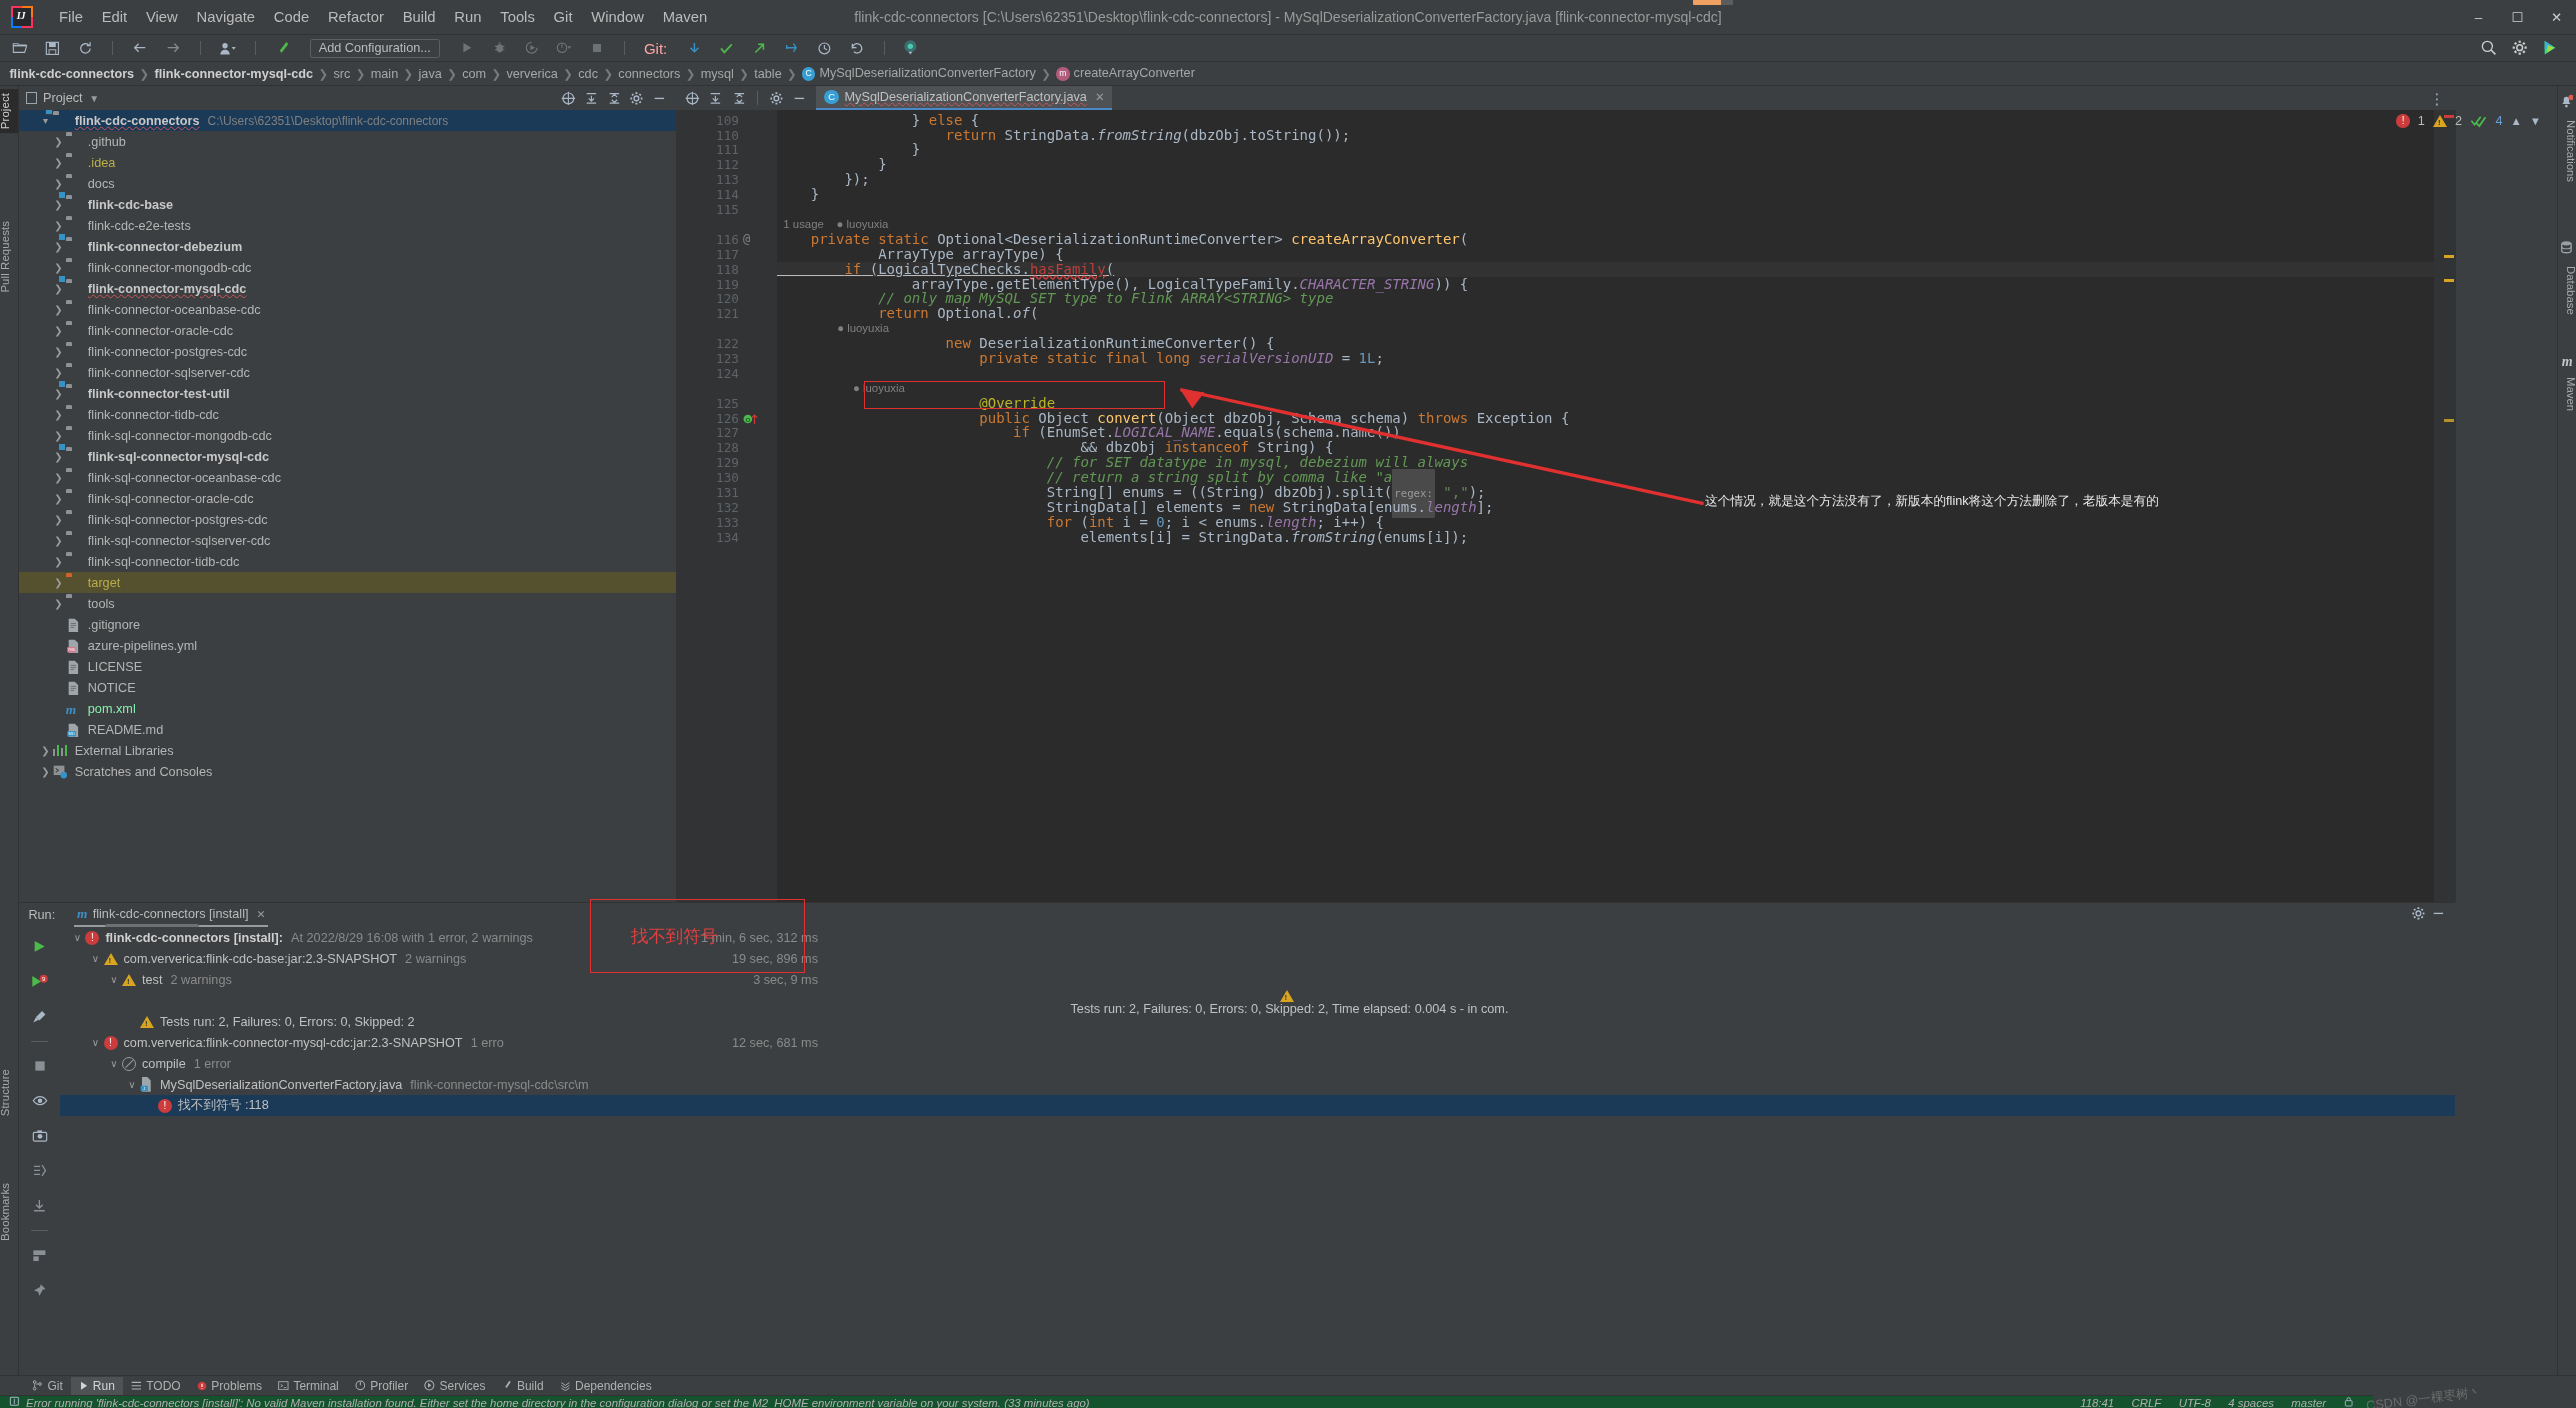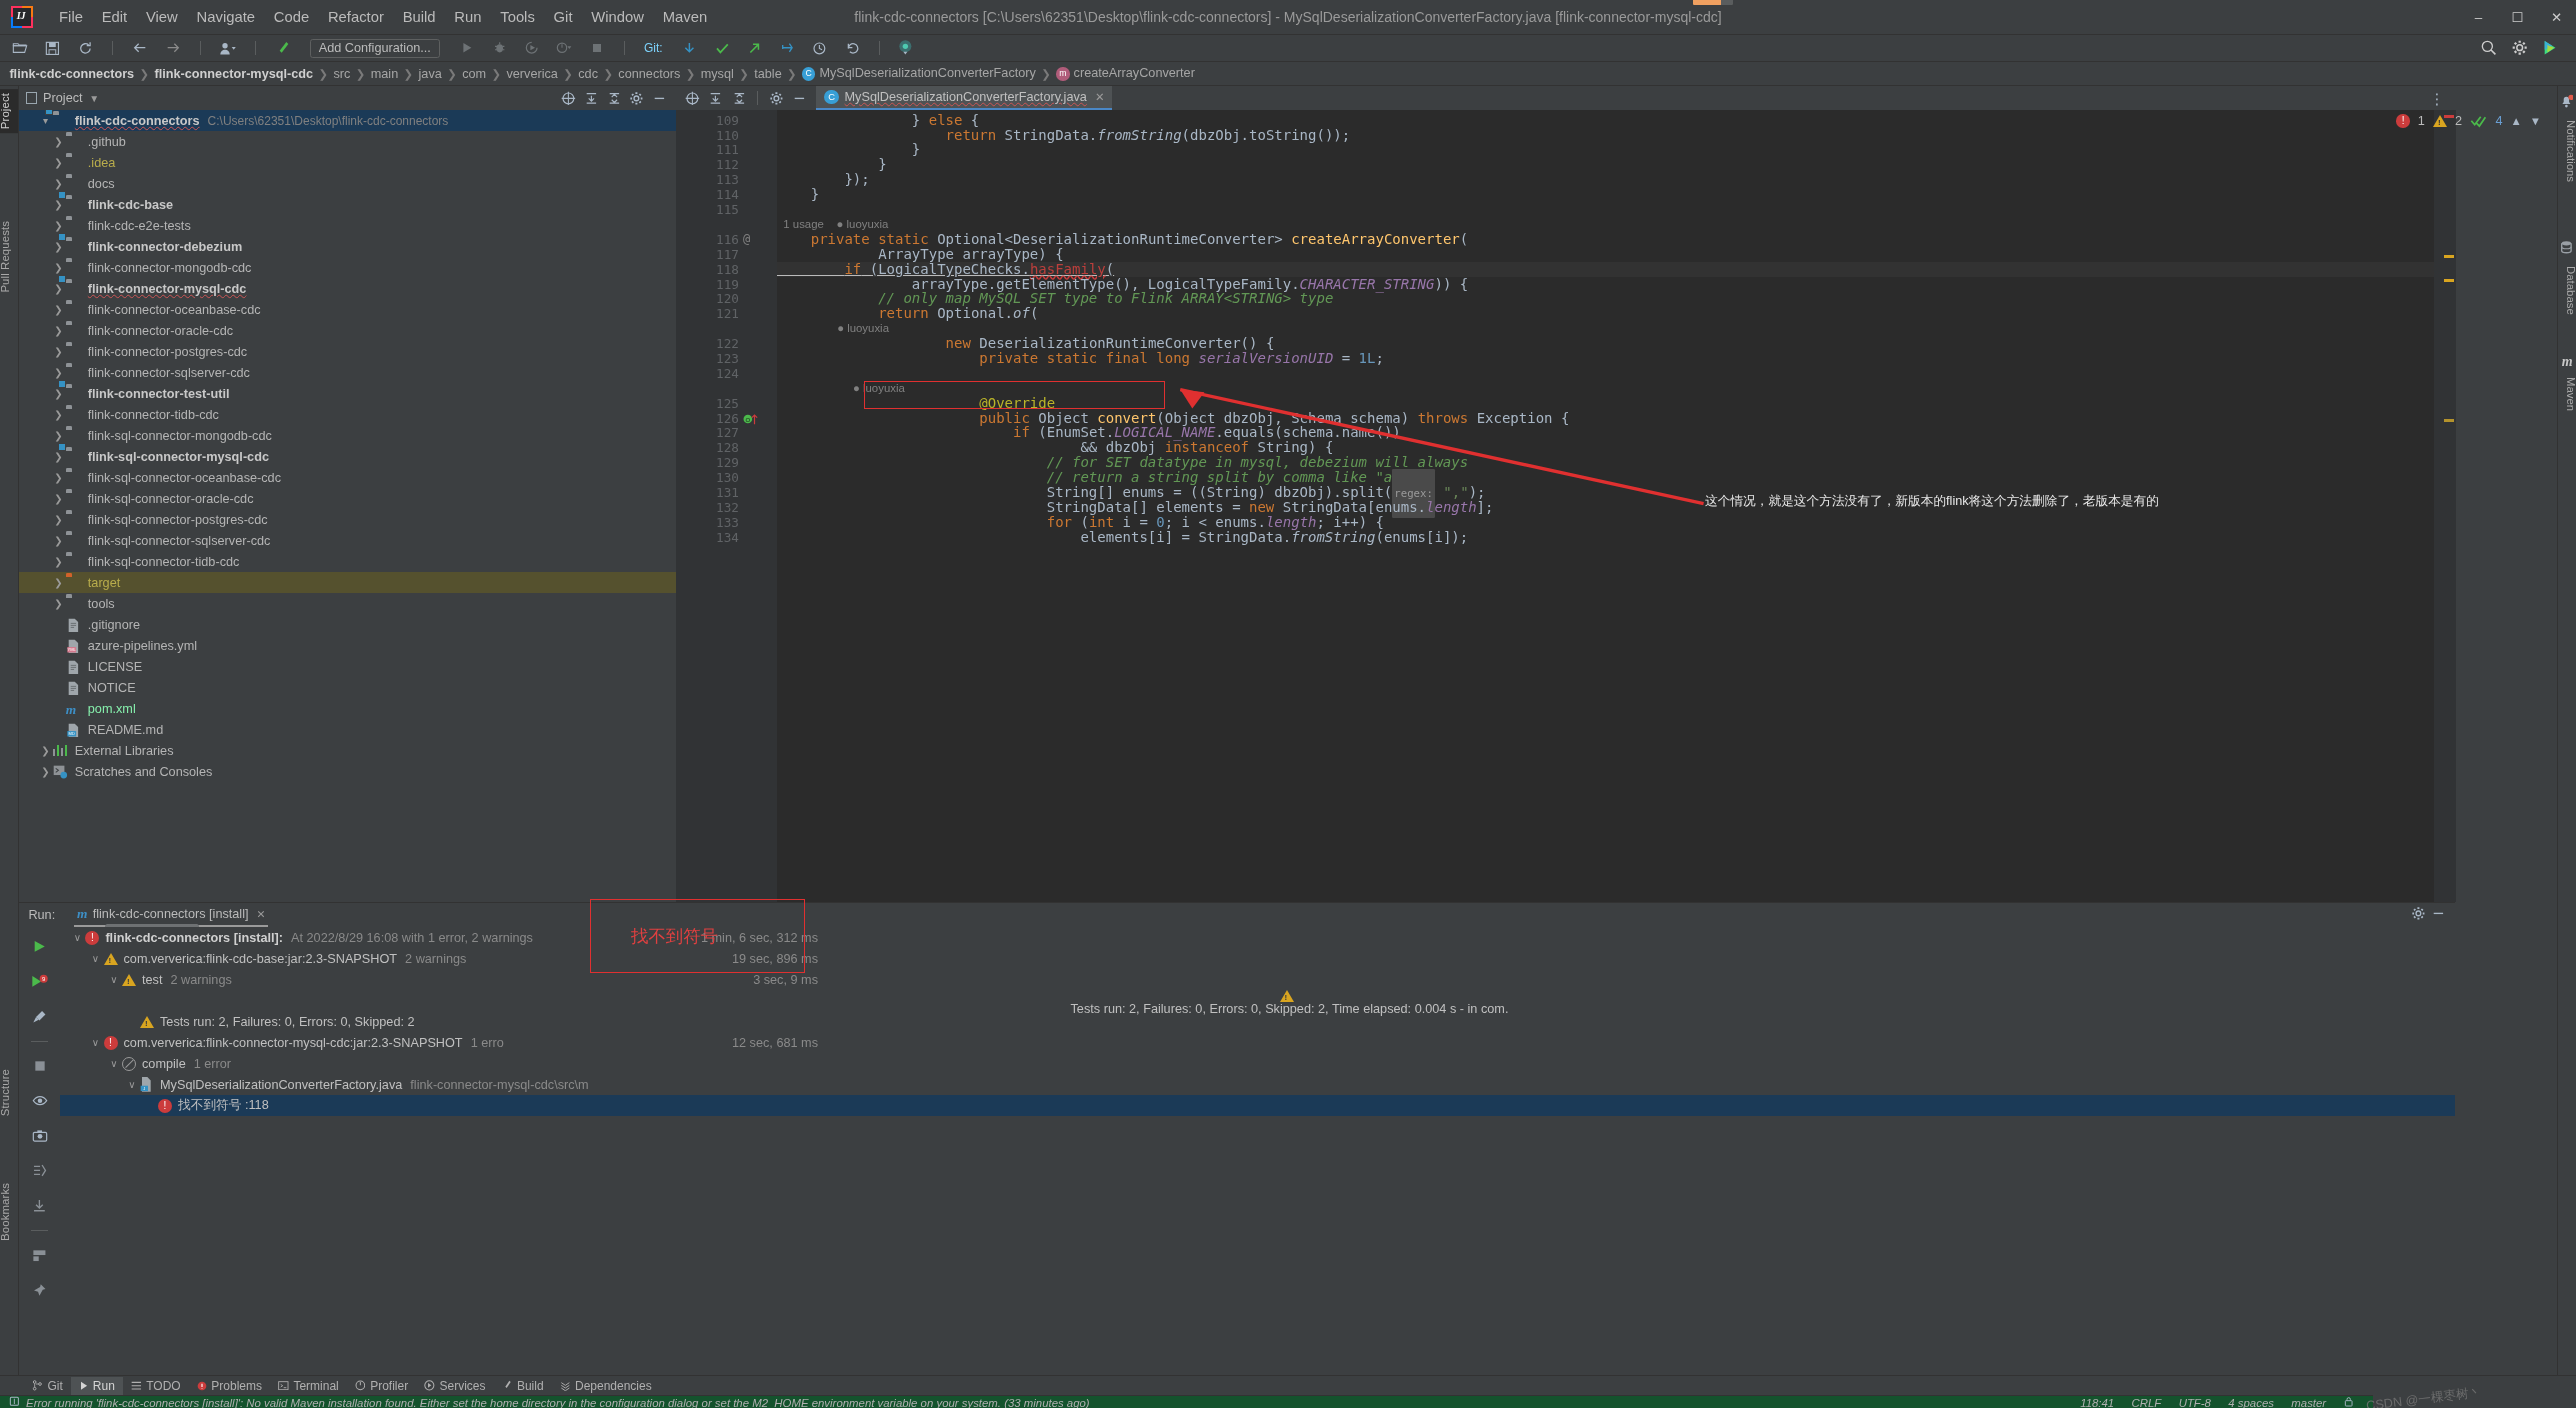--- a/index.html
+++ b/index.html
@@ -52,21 +52,21 @@
     border-bottom:0.7px solid #323232; padding-left:9.4px; gap:11px;
   }
   .tb-ic { width:21.5px; height:20px; display:flex; align-items:center; justify-content:center;
      color:#a9b7c6; font-size:12.7px; }
   .tb-ic svg { display:block; }
   .tb-sep { width:0.7px; height:14.8px; background:#5a5d5e; margin:0 5.4px; }
   .run-config {
     border:0.7px solid #5e6060; border-radius:2.7px; height:19px; line-height:17.4px;
     padding:0 8px; font-size:12.7px; color:#bbbbbb; margin:0 5.4px;
   }
-  .git-label { font-size:12px; color:#7dd3fc; margin:0 5.4px 0 2.7px; }
+  .git-label { font-size:15px; color:#fca5a5; margin:0 5.4px 0 2.7px; }
 
   
   .breadcrumb {
     position:absolute; left:0; top:62px; width:2576px; height:24px;
     background:#3c3f41; display:flex; align-items:center; padding-left:9.4px;
     font-size:12.7px; border-bottom:0.7px solid #323232;
   }
   .bc-item { color:#a6a6a6; }
   .bc-item.bold { font-weight:bold; color:#cfcfcf; }
   .bc-sep { color:#7a7a7a; margin:0 5.4px; font-size:11.4px; }

